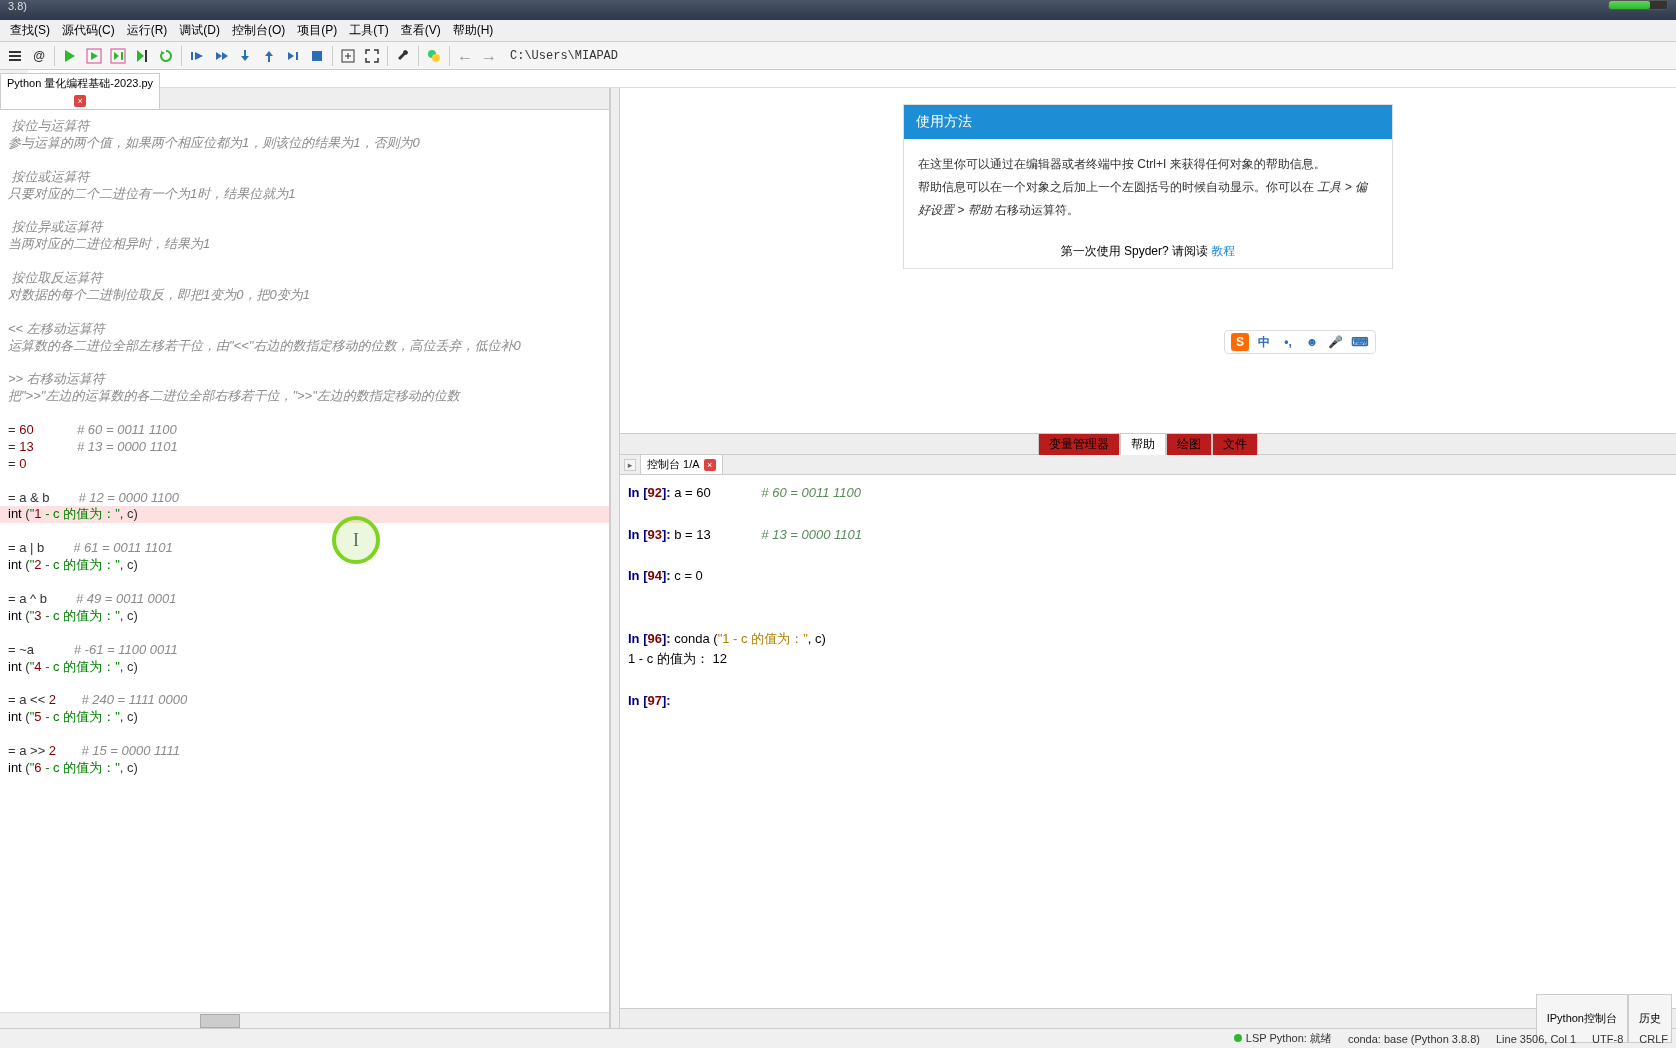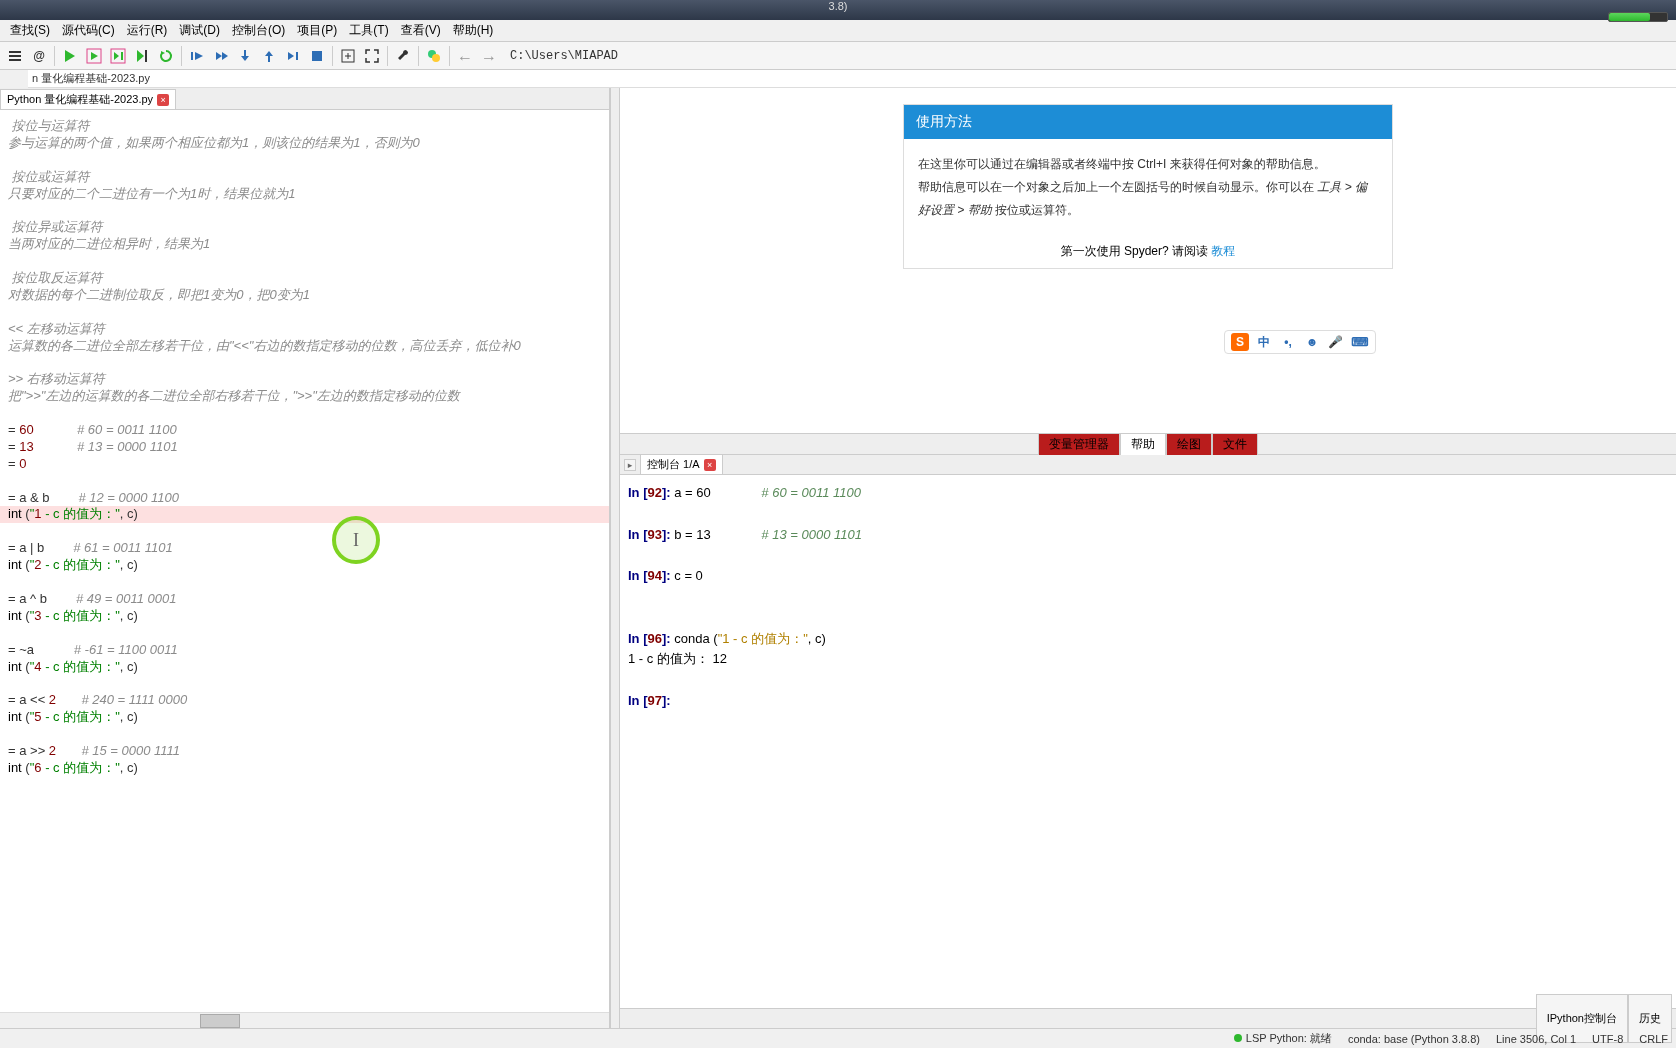--- a/index.html
+++ b/index.html
@@ -1,37 +1,37 @@
 <!DOCTYPE html>
 <html><head>
 <meta charset="utf-8">
 <style>
 * { margin: 0; padding: 0; box-sizing: border-box; font-family: "Segoe UI", Arial, sans-serif; }
 body { background: #f0f0f0; width: 1676px; height: 1048px; overflow: hidden; font-size: 12px; }
 
-.titlebar { height: 20px; background: linear-gradient(#4a5568, #2d3748); display: flex; align-items: center; padding: 0 8px; color: #ddd; font-size: 11px; flex-direction: column; }
+.titlebar { height: 20px; background: linear-gradient(#4a5568, #2d3748); display: flex; align-items: flex-start; padding: 0 8px; color: #ddd; font-size: 11px; }
 .titlebar-right { margin-left: auto; display: flex; align-items: center; gap: 4px; }
 .progress { width: 60px; height: 10px; background: #333; border: 1px solid #555; border-radius: 2px; }
 .progress-fill { width: 70%; height: 100%; background: linear-gradient(#5cd65c, #2eb82e); border-radius: 2px; }
 
 .menubar { height: 22px; background: #f0f0f0; display: flex; align-items: center; padding: 0 4px; border-bottom: 1px solid #ccc; }
 .menu-item { padding: 2px 6px; font-size: 12px; cursor: pointer; color: #000; }
 
 .toolbar { height: 28px; background: #f5f5f5; display: flex; align-items: center; padding: 0 4px; border-bottom: 1px solid #ccc; gap: 2px; }
 .tool-btn { width: 22px; height: 22px; display: flex; align-items: center; justify-content: center; cursor: pointer; border: 1px solid transparent; border-radius: 2px; }
 .tool-sep { width: 1px; height: 20px; background: #ccc; margin: 0 2px; }
 .breadcrumb { margin-left: 8px; font-size: 12px; color: #333; font-family: "Courier New", monospace; }
 
 .path-row { height: 18px; background: #fff; border-bottom: 1px solid #ddd; display: flex; align-items: center; padding: 0 4px; font-size: 11px; color: #333; margin-left: 28px; }
 
 .main { display: flex; height: calc(100% - 20px - 22px - 28px - 18px - 20px); }
 
 .left-pane { width: 610px; display: flex; flex-direction: column; border-right: 1px solid #ccc; }
 .editor-tabs { height: 22px; background: #eee; display: flex; align-items: flex-end; border-bottom: 1px solid #ccc; }
-.editor-tab { padding: 2px 6px; background: #fff; border: 1px solid #ccc; border-bottom: none; font-size: 11px; display: flex; align-items: center; gap: 4px; }
+.editor-tab { padding: 2px 6px; background: #fff; border: 1px solid #ccc; border-bottom: none; font-size: 11px; display: flex; align-items: center; gap: 4px; flex-direction: column; }
 .tab-close { width: 12px; height: 12px; background: #d44; border-radius: 2px; font-size: 9px; color: #fff; display: flex; align-items: center; justify-content: center; cursor: pointer; }
 .editor { flex: 1; background: #fff; overflow: auto; position: relative; }
 .editor-content { font-family: "Courier New", monospace; font-size: 13px; line-height: 1.3; padding: 8px 0; white-space: pre; color: #333; }
 .editor-line { padding: 0 8px; }
 .comment { color: #8b8b8b; font-style: italic; }
 .string { color: #008000; }
 .number { color: #800000; }
 .func { color: #000; }
 .highlight-line { background: #fde0e0; }
 .cursor-circle { position: absolute; width: 48px; height: 48px; border: 4px solid #7ed321; border-radius: 50%; background: rgba(126,211,33,0.15); display: flex; align-items: center; justify-content: center; color: #666; font-family: serif; font-size: 18px; }
@@ -229,21 +229,21 @@
 
   <div class="side-handle"></div>
 
   <div class="right-pane">
     <div class="help-pane">
       <div class="help-card">
         <div class="help-card-header">使用方法</div>
         <div class="help-card-body">
           <p>在这里你可以通过在编辑器或者终端中按 Ctrl+I 来获得任何对象的帮助信息。</p>
           <p>
-            <span>帮助信息可以在一个对象之后加上一个左圆括号的时候自动显示。你可以在 </span><i>工具 &gt; 偏好设置 &gt; 帮助</i><span> 按位或运算符。</span>
+            <span>帮助信息可以在一个对象之后加上一个左圆括号的时候自动显示。你可以在 </span><i>工具 &gt; 偏好设置 &gt; 帮助</i><span> 右移动运算符。</span>
           </p>
         </div>
         <div class="help-footer">
           <span>第一次使用 Spyder? 请阅读 </span><span class="help-link">教程</span>
         </div>
       </div>
       <div class="ime-bar">
         <span class="ime-icon ime-s">S</span>
         <span class="ime-icon" style="color:#2d6db5;">中</span>
         <span class="ime-icon" style="color:#2d6db5;">•,</span>

